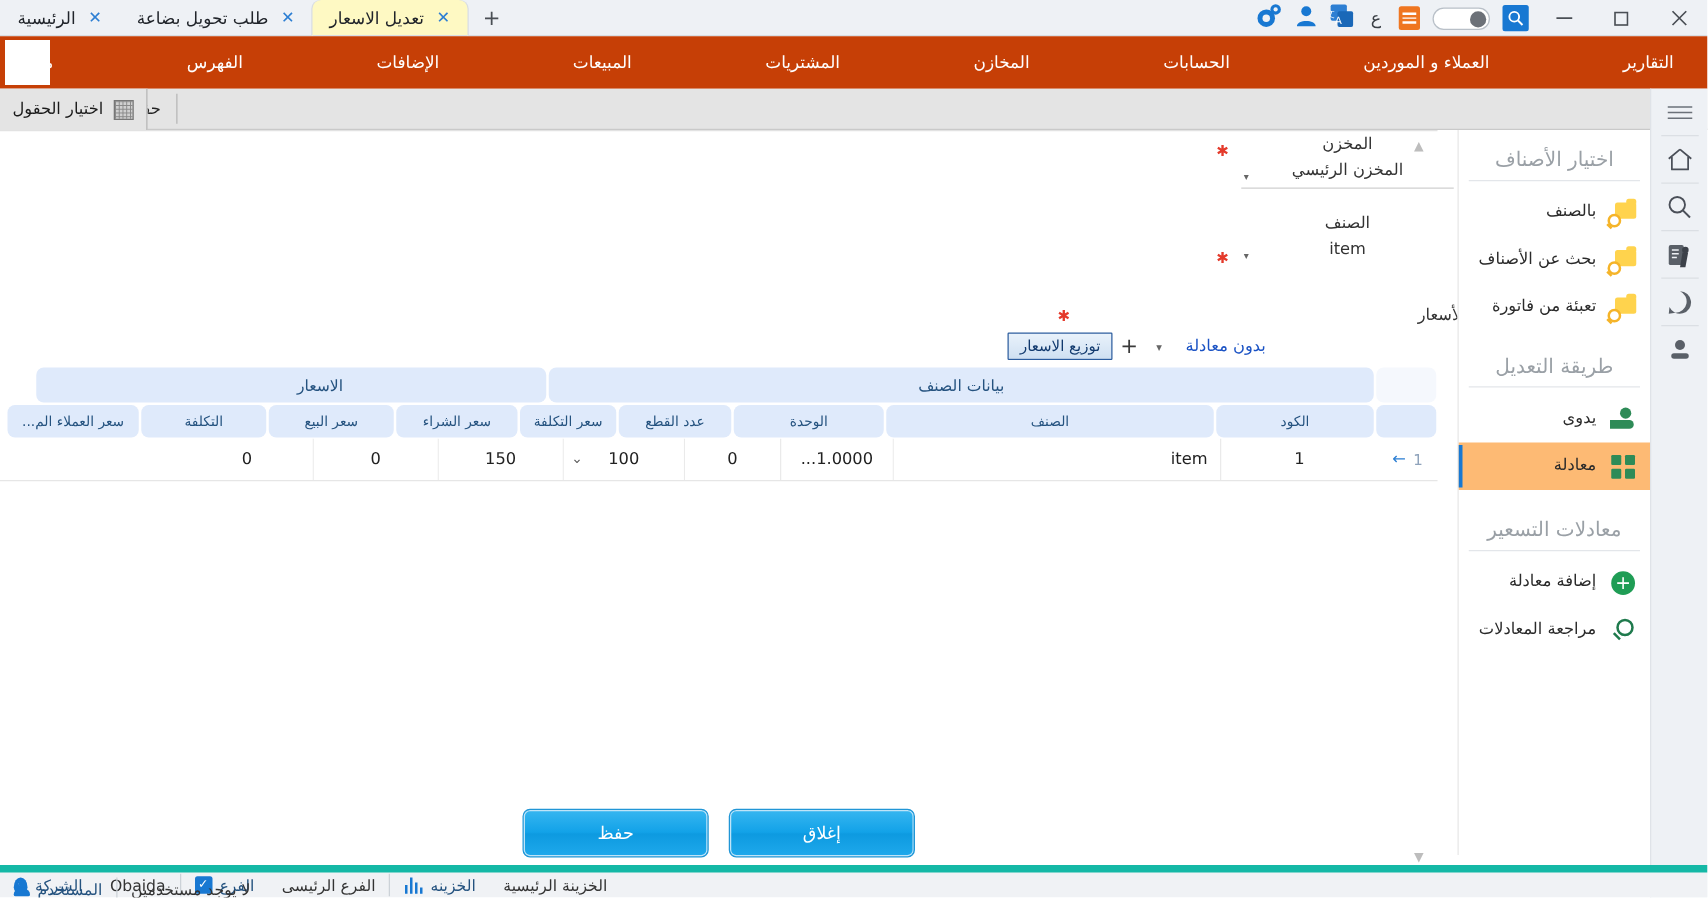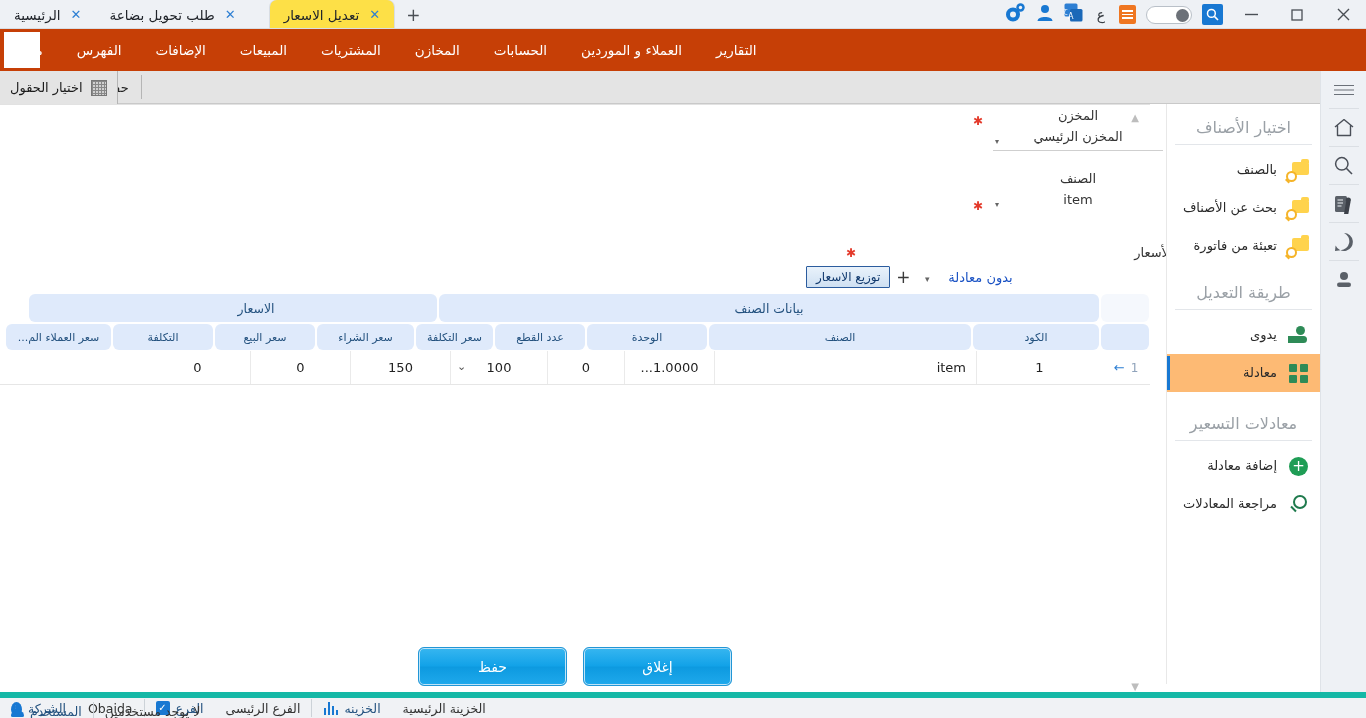--- a/index.html
+++ b/index.html
@@ -51,35 +51,34 @@
     flex: 1; display: flex; flex-direction: row-reverse;
     align-items: flex-end; justify-content: flex-start; height: 29px;
     direction: rtl; padding-right: 6px;
   }
   .tab {
     height: 29px; display: flex; flex-direction: row-reverse; align-items: center;
     gap: 10px; padding: 0 14px; font-size: 13.5px; color: #20242a;
     background: transparent; border: none; white-space: nowrap;
   }
   .tab.active {
-    background: #fde047; border-top-left-radius: 7px; border-top-right-radius: 7px;
+    background: #fef9c3; border-top-left-radius: 7px; border-top-right-radius: 7px;
     box-shadow: 0 -1px 0 #d8dde3 inset, -1px 0 0 #d8dde3, 1px 0 0 #d8dde3;
-    margin-left: 20px;
   }
   .tab .x { color: #2d7fd3; font-size: 13px; line-height: 1; }
   .newtab {
     color: #4a4f55; font-size: 17px; padding: 0 12px; height: 29px;
     display: flex; align-items: center;
   }
 
   
   .menubar {
     position: absolute; top: 29px; left: 0; width: 1366px; height: 42px;
     background: #c63f06; display: flex; flex-direction: row-reverse;
-    align-items: center; padding-right: 10px;
+    align-items: center; padding-right: 10px; justify-content: space-between;
   }
   .menubar .mitem {
     color: #fff; font-size: 13.5px; padding: 0 17px; height: 42px;
     display: flex; align-items: center; white-space: nowrap;
   }
   .logo-box {
     position: absolute; left: 4px; top: 3px; width: 36px; height: 36px;
     background: #ffffff;
   }
   .blue-dot {

